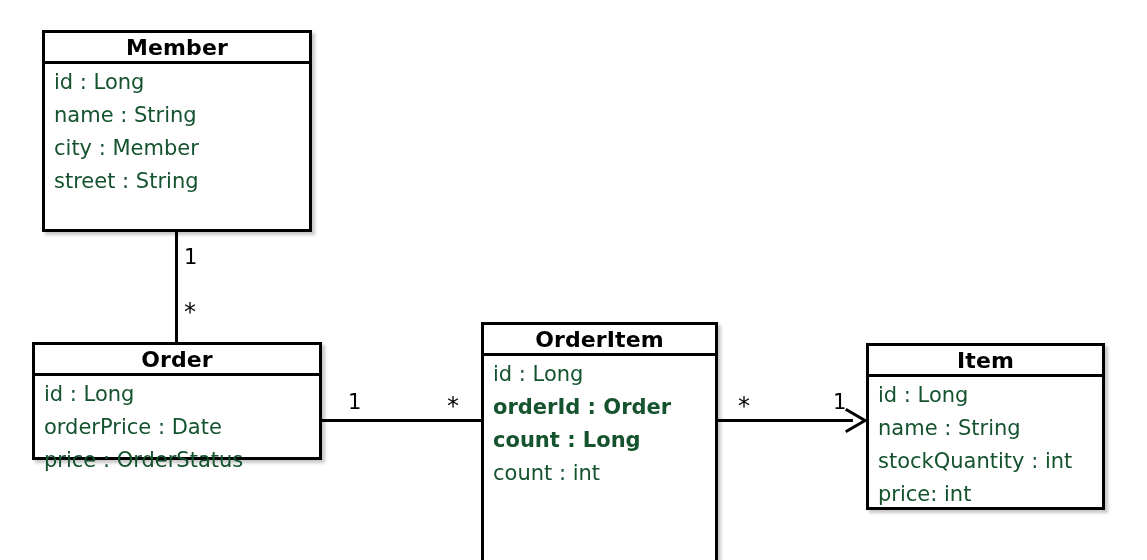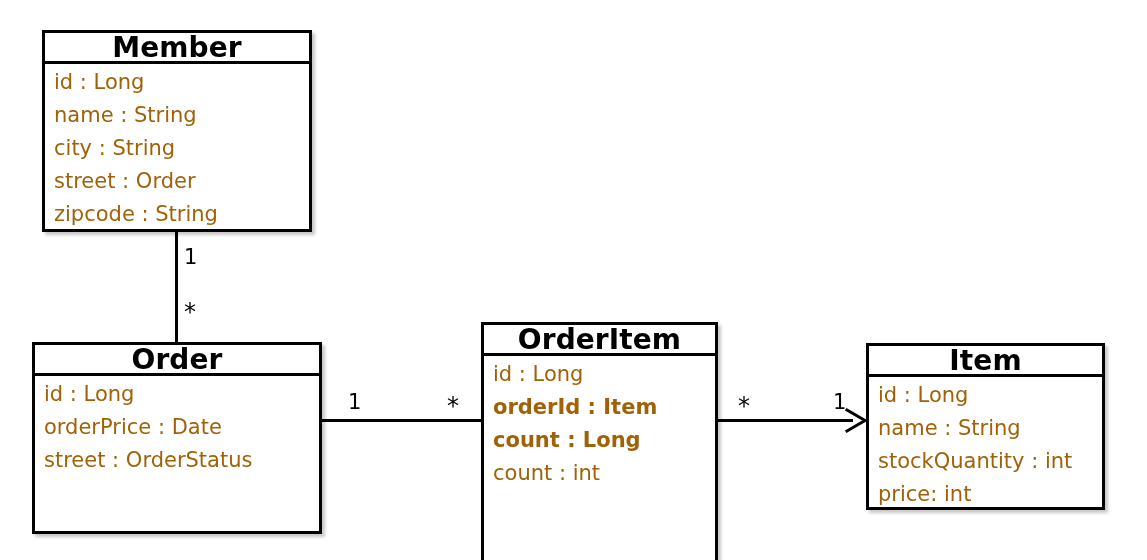--- a/index.html
+++ b/index.html
@@ -25,36 +25,36 @@
     background: #ffffff;
     border: 3px solid #000000;
     box-shadow: 3px 3px 3px rgba(0,0,0,0.22);
   }
   .uml-class-name {
     box-sizing: border-box;
     height: 31px;
     line-height: 29px;
     text-align: center;
     font-weight: bold;
-    font-size: 28px;
+    font-size: 22px;
     color: #000000;
     border-bottom: 3px solid #000000;
     letter-spacing: 0.1px;
     white-space: nowrap;
     overflow: hidden;
   }
   .uml-attrs {
     box-sizing: border-box;
     padding: 2px 0 3px 0;
   }
   .uml-attr {
     font-size: 21px;
     line-height: 33px;
     height: 33px;
-    color: #a16207;
+    color: #14532d;
     padding-left: 9px;
     white-space: nowrap;
     overflow: hidden;
   }
   .uml-attr.fk {
     font-weight: bold;
   }
 
   
   .edge-line {
@@ -84,40 +84,39 @@
 </head>
 <body>
 
 <div id="canvas">
 
   <div class="uml-class" style="left:42px; top:30px; width:270px; height:202px;">
     <div class="uml-class-name">Member</div>
     <div class="uml-attrs">
       <div class="uml-attr">id : Long</div>
       <div class="uml-attr">name : String</div>
-      <div class="uml-attr">city : String</div>
-      <div class="uml-attr">street : Order</div>
-      <div class="uml-attr">zipcode : String</div>
+      <div class="uml-attr">city : Member</div>
+      <div class="uml-attr">street : String</div>
     </div>
   </div>
 
-  <div class="uml-class" style="left:32px; top:342px; width:290px; height:192px;">
+  <div class="uml-class" style="left:32px; top:342px; width:290px; height:118px;">
     <div class="uml-class-name">Order</div>
     <div class="uml-attrs">
       <div class="uml-attr">id : Long</div>
       <div class="uml-attr">orderPrice : Date</div>
-      <div class="uml-attr">street : OrderStatus</div>
+      <div class="uml-attr">price : OrderStatus</div>
     </div>
   </div>
 
   <div class="uml-class" style="left:481px; top:322px; width:237px; height:251px;">
     <div class="uml-class-name">OrderItem</div>
     <div class="uml-attrs">
       <div class="uml-attr">id : Long</div>
-      <div class="uml-attr fk">orderId : Item</div>
+      <div class="uml-attr fk">orderId : Order</div>
       <div class="uml-attr fk">count : Long</div>
       <div class="uml-attr">count : int</div>
     </div>
   </div>
 
   <div class="uml-class" style="left:866px; top:343px; width:239px; height:167px;">
     <div class="uml-class-name">Item</div>
     <div class="uml-attrs">
       <div class="uml-attr">id : Long</div>
       <div class="uml-attr">name : String</div>

